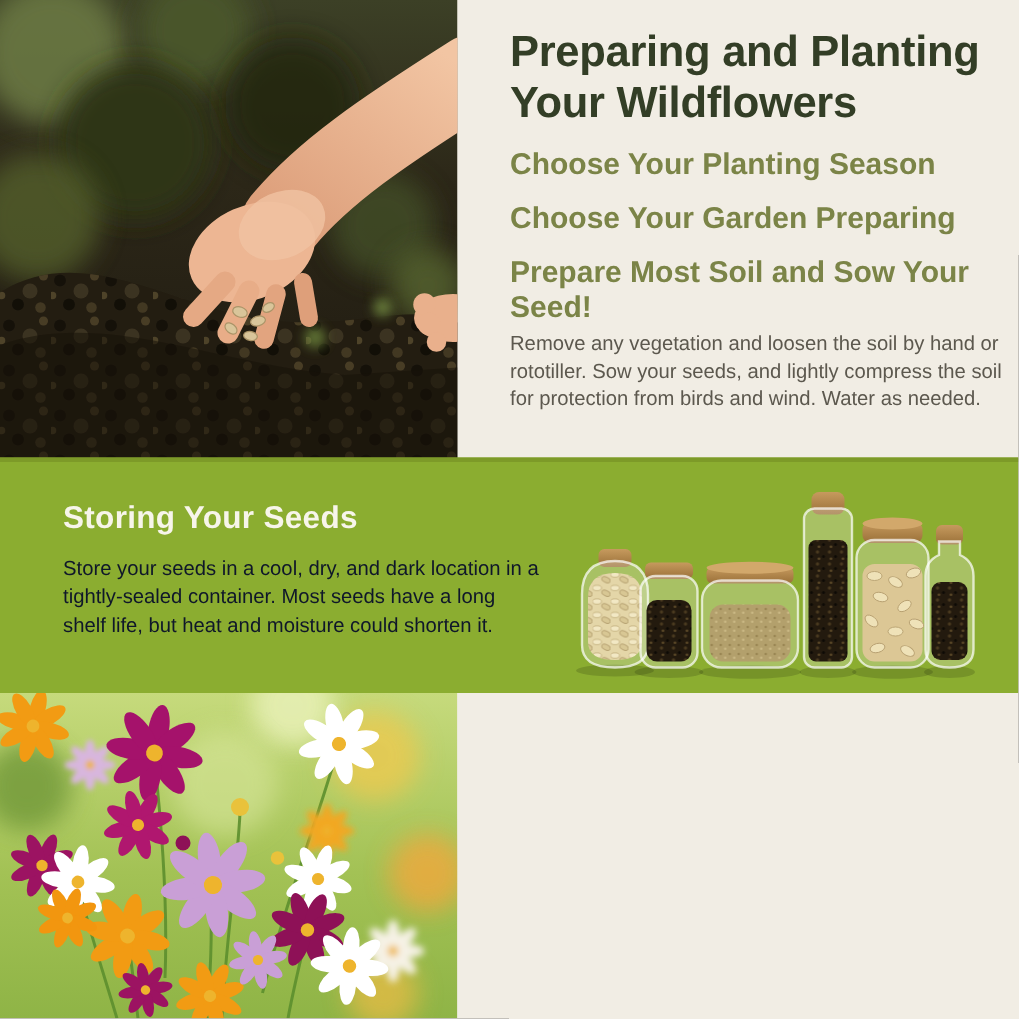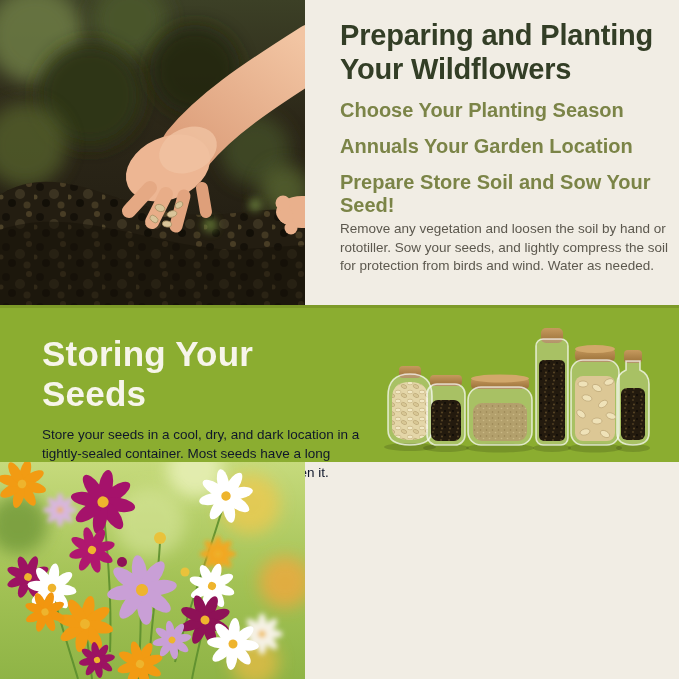--- a/index.html
+++ b/index.html
@@ -21,21 +21,21 @@
   .sub{margin-top:13px;}
   .sub-title{font-size:20px;font-weight:bold;color:#7b8447;margin:0 0 3px 0;}
   .body-text{font-size:13.5px;line-height:1.36;color:#5c584e;margin:0;}
 
   
   .band{
     position:absolute;left:0;top:305px;width:679px;height:157px;
     background:#8bad30;border-top:3px solid #7d9a28;box-sizing:border-box;
   }
   .band-text{position:absolute;left:42px;top:26px;width:318px;}
-  h2.band-heading{margin:0 0 12px 0;font-size:35px;font-weight:bold;color:#f7f5ea;letter-spacing:0.2px;}
+  h2.band-heading{margin:0 0 12px 0;font-size:21px;font-weight:bold;color:#f7f5ea;letter-spacing:0.2px;}
   .band-body{font-size:13.5px;line-height:1.4;color:#0f172a;margin:0;}
   .photo-jars{position:absolute;left:383px;top:18px;width:268px;height:128px;}
   .photo-jars svg{display:block;width:100%;height:100%;}
 
   
   .bottom-content{position:absolute;left:340px;top:483px;width:332px;}
   h2.bottom-heading{
     margin:0 0 12px 0;font-size:29px;line-height:1.18;font-weight:bold;
     color:#333e26;letter-spacing:-0.2px;white-space:pre-line;
   }
@@ -117,25 +117,25 @@
 
   <div class="top-content">
     <h1 class="main-heading">Preparing and Planting
 Your Wildflowers</h1>
 
     <div class="sub">
       <p class="sub-title">Choose Your Planting Season</p>
     </div>
 
     <div class="sub">
-      <p class="sub-title">Annuals Your Garden Location</p>
+      <p class="sub-title">Choose Your Garden Preparing</p>
     </div>
 
     <div class="sub">
-      <p class="sub-title">Prepare Store Soil and Sow Your Seed!</p>
+      <p class="sub-title">Prepare Most Soil and Sow Your Seed!</p>
       <p class="body-text">Remove any vegetation and loosen the soil by hand or rototiller. Sow your seeds, and lightly compress the soil for protection from birds and wind. Water as needed.</p>
     </div>
   </div>
 
   <div class="band">
     <div class="band-text">
       <h2 class="band-heading">Storing Your Seeds</h2>
       <p class="band-body">Store your seeds in a cool, dry, and dark location in a tightly-sealed container. Most seeds have a long shelf life, but heat and moisture could shorten it.</p>
     </div>
 

